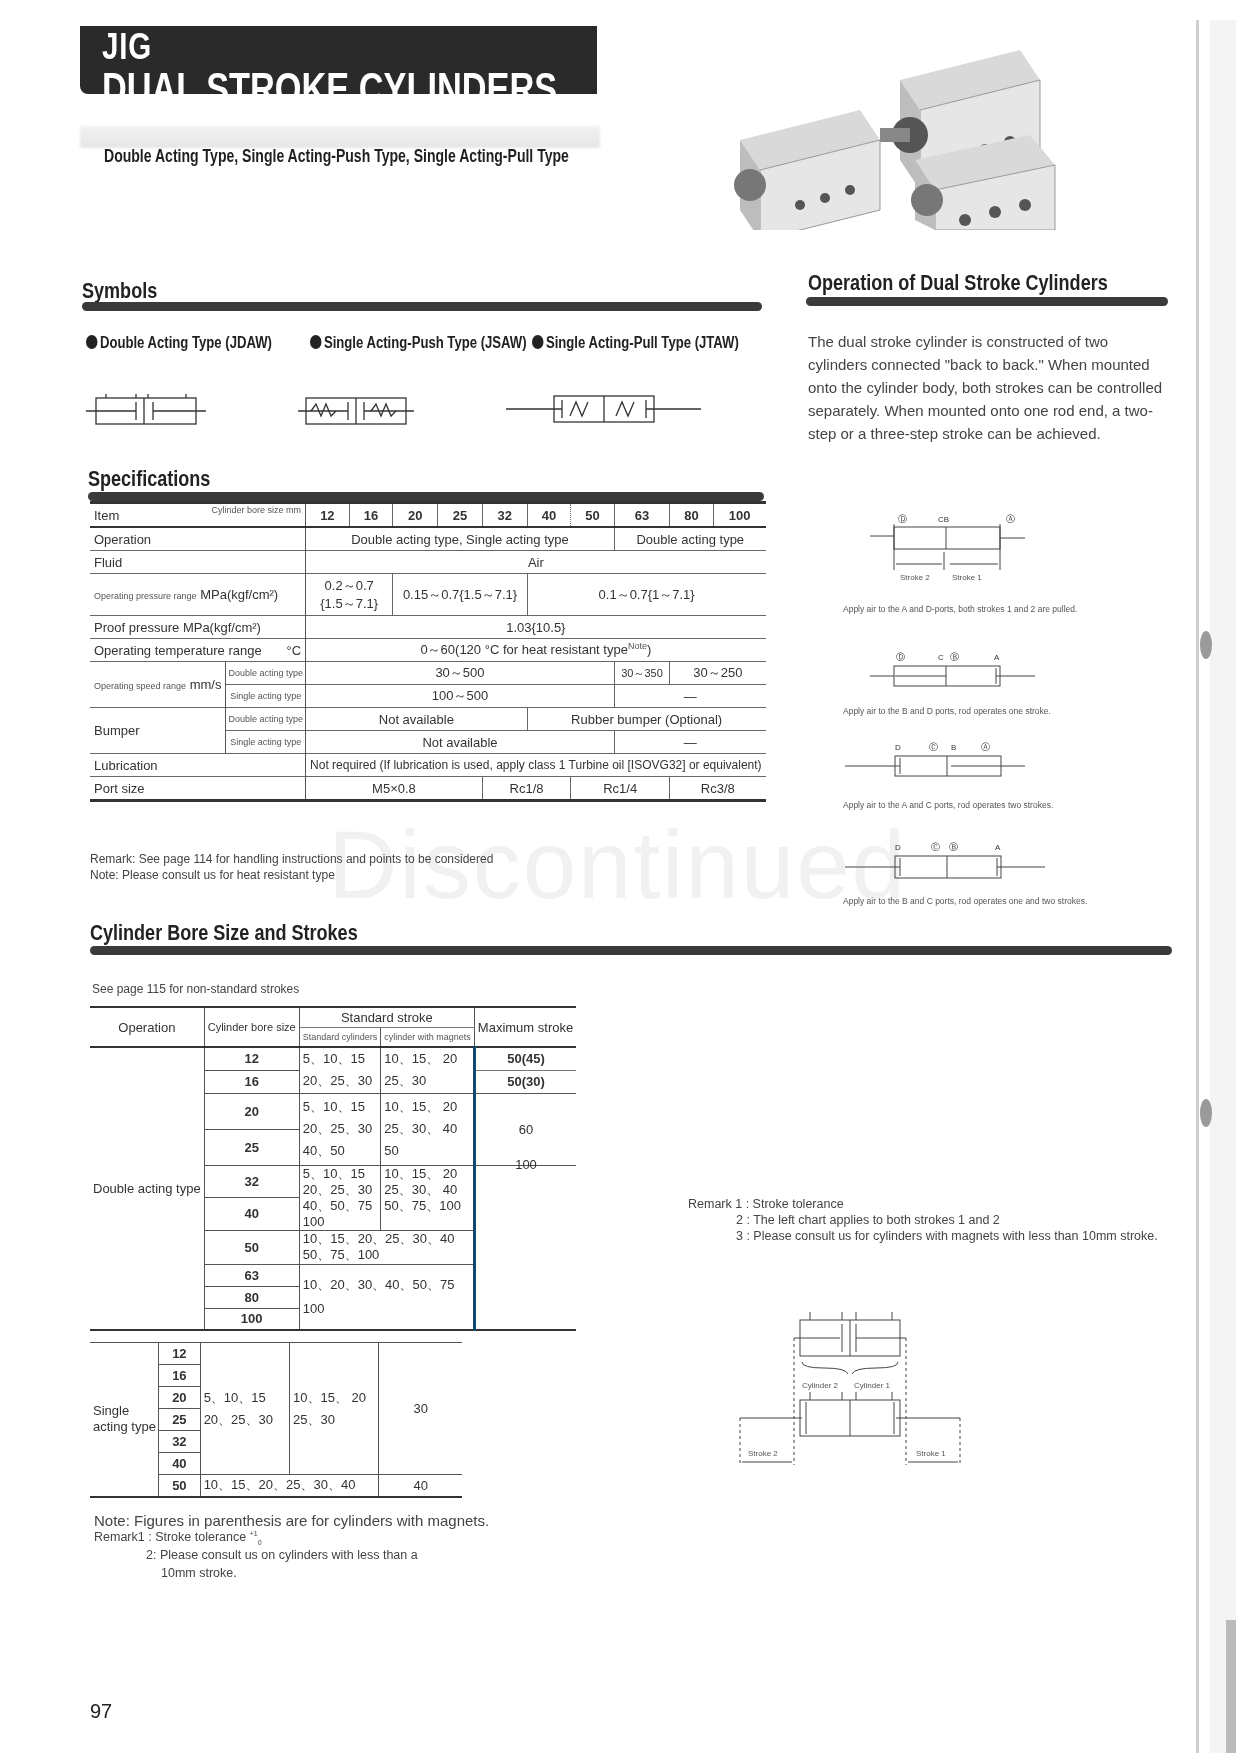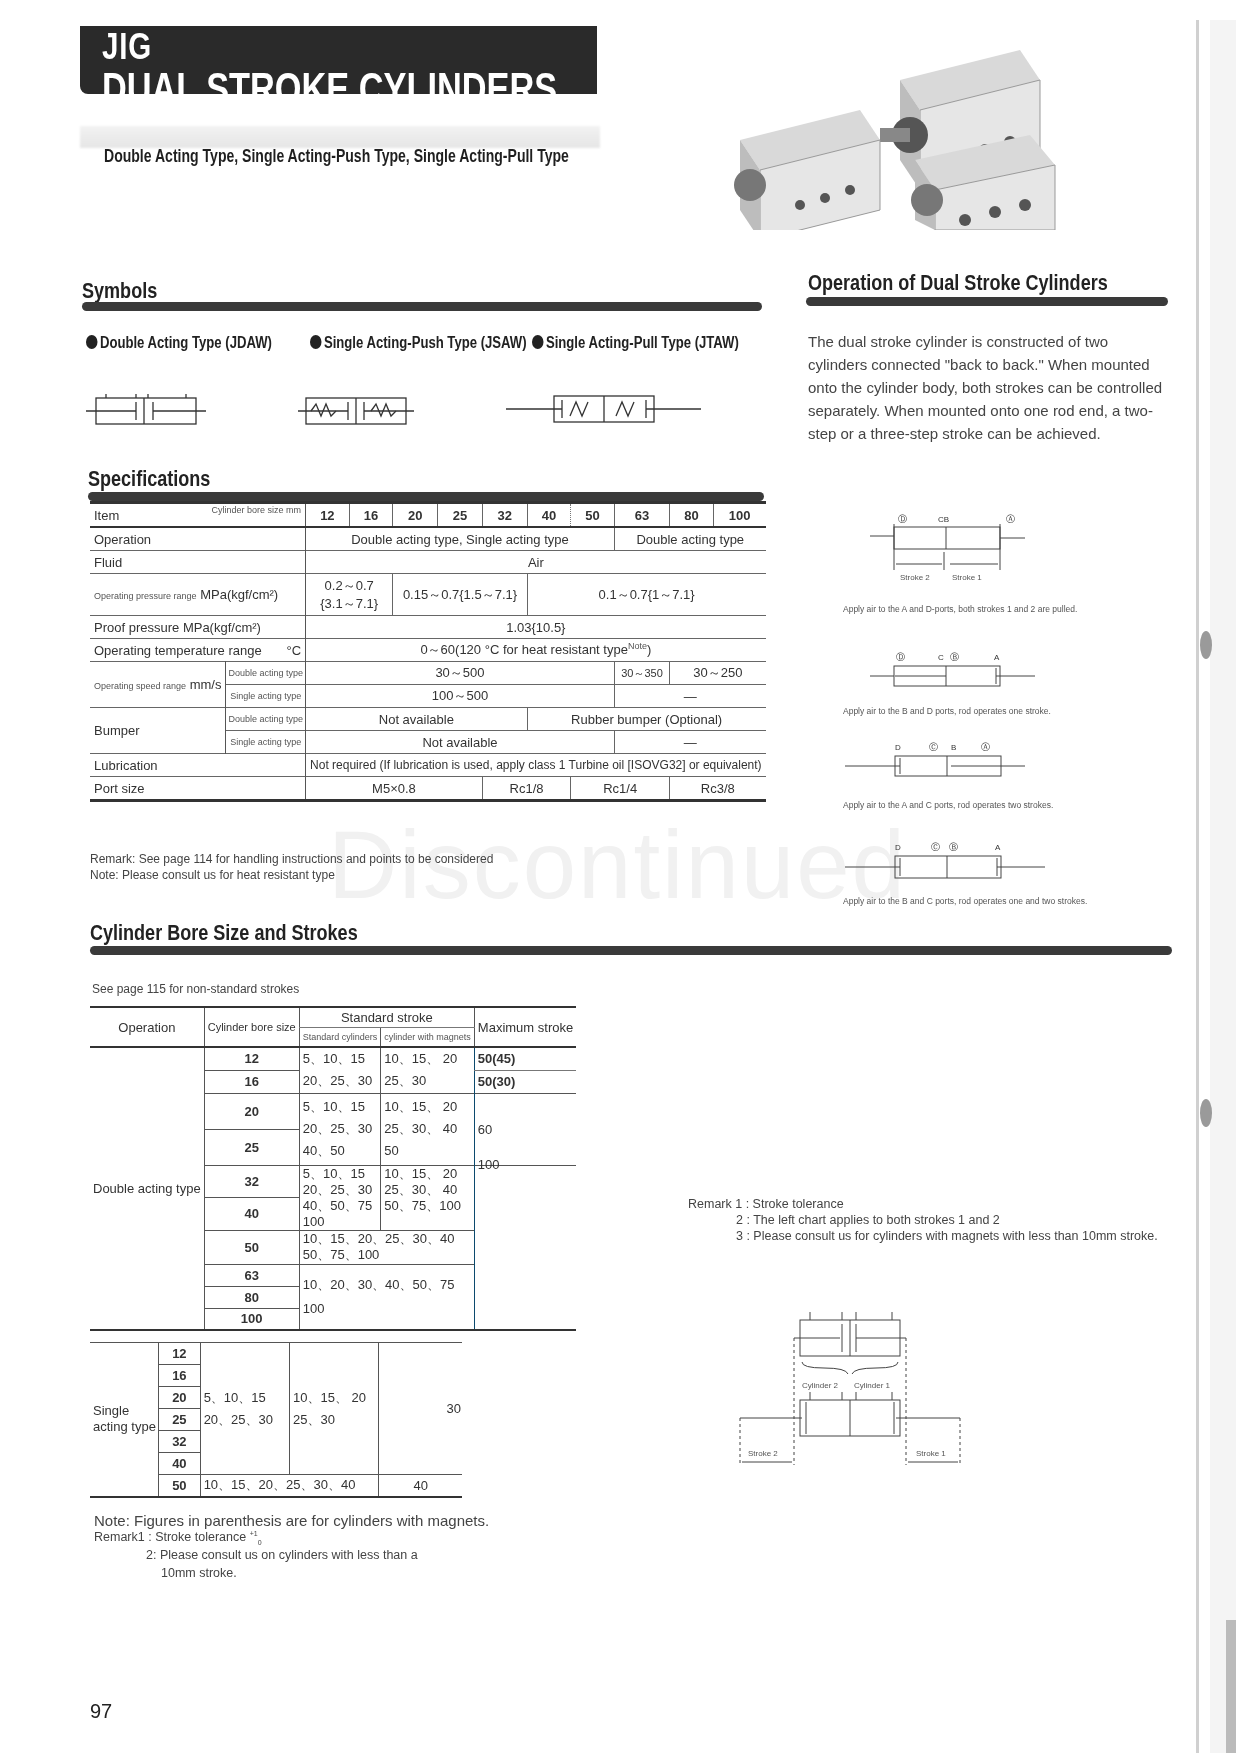--- a/index.html
+++ b/index.html
@@ -52,21 +52,21 @@
   
   #op-text { left: 808px; top: 330px; width: 362px; font-size: 15px; line-height: 23px; color: #444; }
   .diag-caption { font-size: 8.5px; color: #555; white-space: nowrap; }
 
   
   #stroke-table { left: 90px; top: 1006px; width: 372px; font-size: 13px; color: #333; }
   #stroke-table td { padding: 0 3px; white-space: nowrap; vertical-align: middle; }
   #stroke-table .bore { font-weight: bold; text-align: center; border-top: 1px solid #555;
                         border-left: 1px solid #555; border-right: 1px solid #555; width: 38px; }
   #stroke-table .op { text-align: left; width: 66px; }
-  #stroke-table .max { border-left: 1px solid #0c4a6e; }
+  #stroke-table .max { text-align: center; border-left: 3px solid #0c4a6e; }
   #stroke-table .sc { border-left: 1px solid #555; }
   #stroke-table .mc { border-left: 1px solid #555; }
   #stroke-table .hdr td { text-align: center; }
 
   #remarks-right { left: 688px; top: 1196px; font-size: 12.5px; color: #444; line-height: 16px; }
   #page-number { left: 90px; top: 1700px; font-size: 20px; color: #222; }
   #watermark { left: 328px; top: 810px; font-size: 96px; color: #f1f1f1; letter-spacing: 2px;
                white-space: nowrap; }
   #right-edge { left: 1196px; top: 20px; width: 40px; height: 1733px; }
 </style>
@@ -204,21 +204,21 @@
     <td colspan="3">Double acting type</td>
   </tr>
   <tr>
     <td class="lab" colspan="2">Fluid</td>
     <td colspan="10">Air</td>
   </tr>
   <tr style="height:42px;">
     <td class="lab" colspan="2"><span class="small9">Operating pressure range</span> <span>MPa(kgf/cm²)</span></td>
     <td colspan="2" class="vr" style="line-height:18px;">
           <div>0.2～0.7</div>
-          <div>{3.1～7.1}</div>
+          <div>{1.5～7.1}</div>
         </td>
     <td colspan="3" class="vr">0.15～0.7{1.5～7.1}</td>
     <td colspan="5">0.1～0.7{1～7.1}</td>
   </tr>
   <tr>
     <td class="lab" colspan="2"><span>Proof pressure</span> <span>MPa(kgf/cm²)</span></td>
     <td colspan="10">1.03{10.5}</td>
   </tr>
   <tr>
     <td class="lab" colspan="2" style="position:relative;"><span>Operating temperature range</span><span style="position:absolute; right:4px;">°C</span></td>
@@ -449,21 +449,21 @@
     <td rowspan="7" style="line-height:16px; padding-left:3px;">Single acting type</td>
     <td style="font-weight:bold; text-align:center; border-left:1px solid #555; border-right:1px solid #555;">12</td>
     <td rowspan="6" style="padding-left:3px; line-height:22px;">
           <div>5、10、15</div>
           <div>20、25、30</div>
         </td>
     <td rowspan="6" style="padding-left:3px; border-left:1px solid #555; line-height:22px;">
           <div>10、15、 20</div>
           <div>25、30</div>
         </td>
-    <td rowspan="6" style="text-align:right; border-left:1px solid #555;margin-top:44px;">30</td>
+    <td rowspan="6" style="text-align:center; border-left:1px solid #555;margin-top:44px;">30</td>
   </tr>
   <tr style="height:22px;">
         <td style="font-weight:bold; text-align:center; border:1px solid #555; border-bottom:none;">16</td>
       </tr>
   <tr style="height:22px;">
         <td style="font-weight:bold; text-align:center; border:1px solid #555; border-bottom:none;">20</td>
       </tr>
   <tr style="height:22px;">
         <td style="font-weight:bold; text-align:center; border:1px solid #555; border-bottom:none;">25</td>
       </tr>

